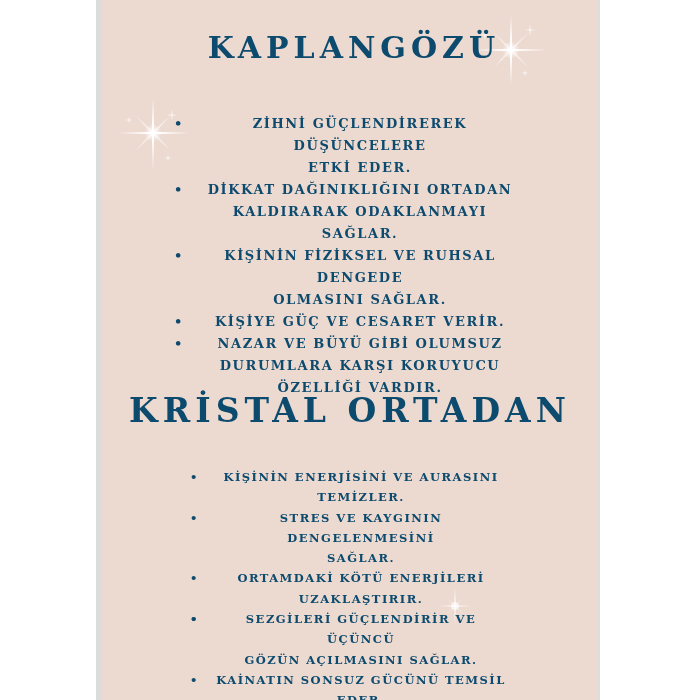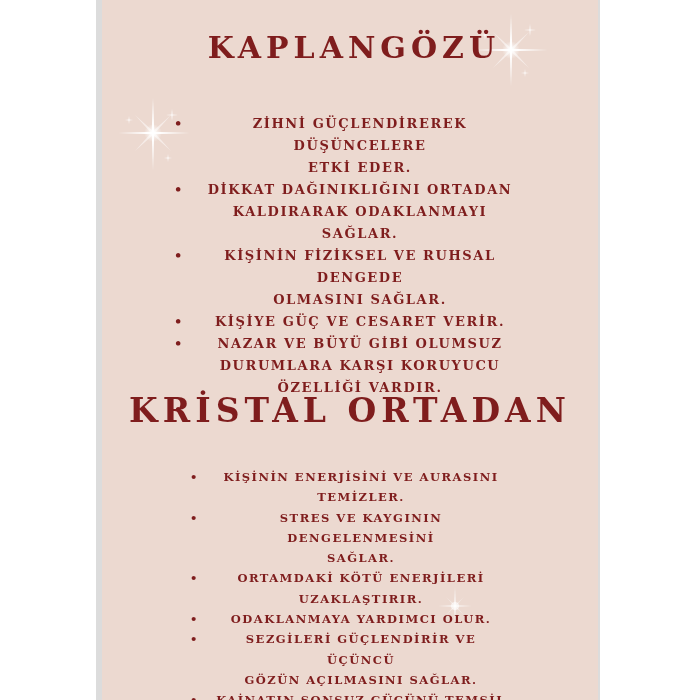--- a/index.html
+++ b/index.html
@@ -19,21 +19,21 @@
       background: #dcdcdc;
     }
     .page {
       position: absolute;
       left: 102px;
       top: 0;
       width: 496px;
       height: 700px;
       background: #ecd9d0;
       font-family: "DejaVu Serif", "Liberation Serif", serif;
-      color: #7f1d1d;
+      color: #0c4a6e;
     }
     .title {
       position: absolute;
       left: 0;
       width: 100%;
       text-align: center;
       font-weight: bold;
       letter-spacing: 5px;
       margin: 0;
       white-space: nowrap;
@@ -172,19 +172,19 @@
   </ul>
 
   <h1 class="title title-2">KRİSTAL ORTADAN</h1>
   <ul class="list list-2">
     <li><span class="bullet">•</span><span>KİŞİNİN ENERJİSİNİ VE AURASINI
 TEMİZLER.</span></li>
     <li><span class="bullet">•</span><span>STRES VE KAYGININ DENGELENMESİNİ
 SAĞLAR.</span></li>
     <li><span class="bullet">•</span><span>ORTAMDAKİ KÖTÜ ENERJİLERİ
 UZAKLAŞTIRIR.</span></li>
-    <li><span class="bullet">•</span><span>ODAKLANMAYA YARDIMCI OLUR.</span></li>
+    <li><span class="bullet">•</span></li>
     <li><span class="bullet">•</span><span>SEZGİLERİ GÜÇLENDİRİR VE ÜÇÜNCÜ
 GÖZÜN AÇILMASINI SAĞLAR.</span></li>
     <li><span class="bullet">•</span><span>KAİNATIN SONSUZ GÜCÜNÜ TEMSİL EDER.</span></li>
   </ul>
 
 </div>
 
 </body></html>

